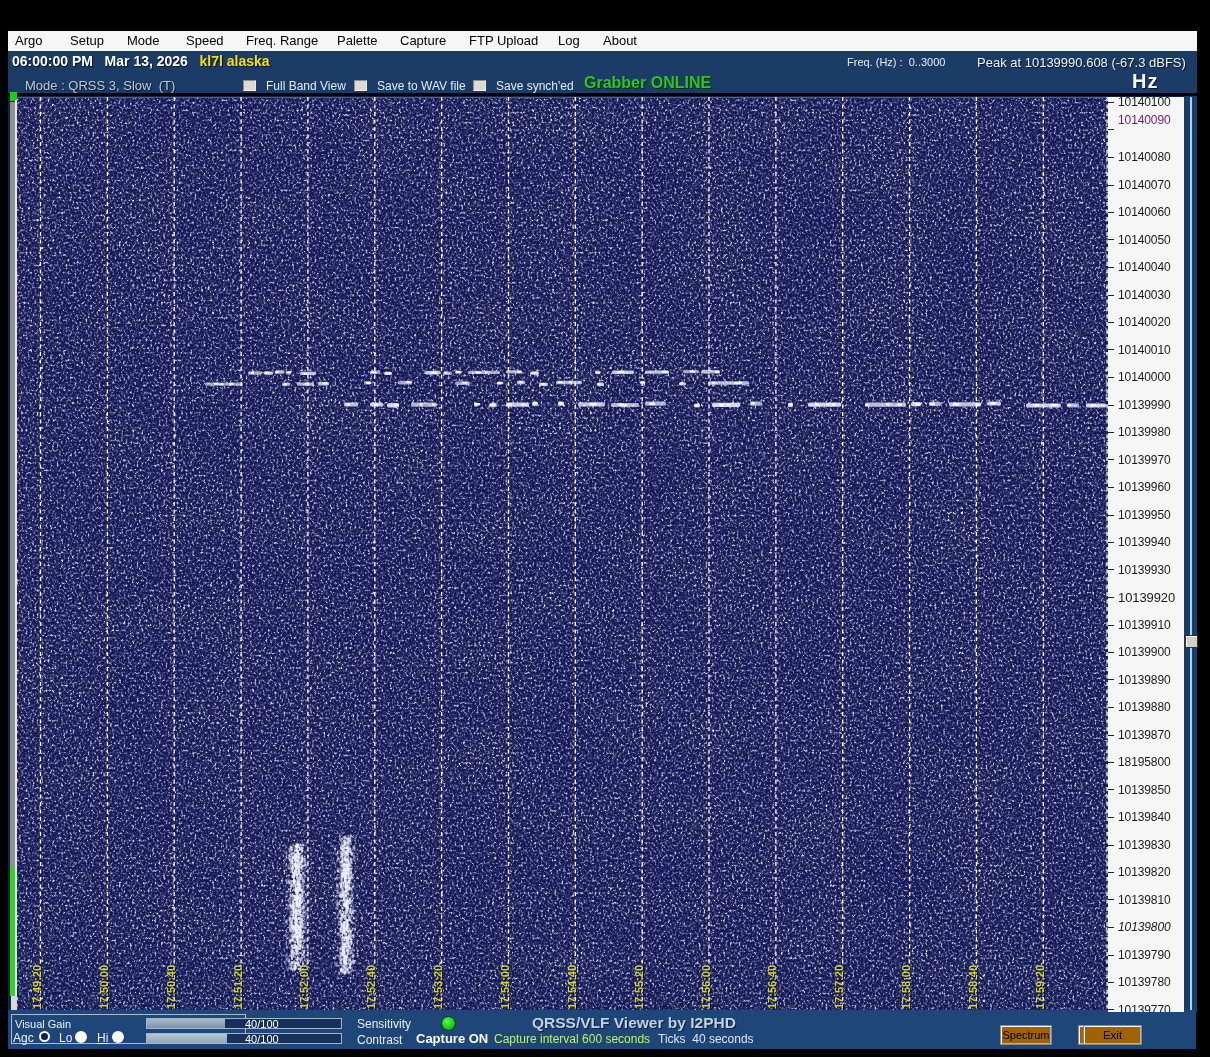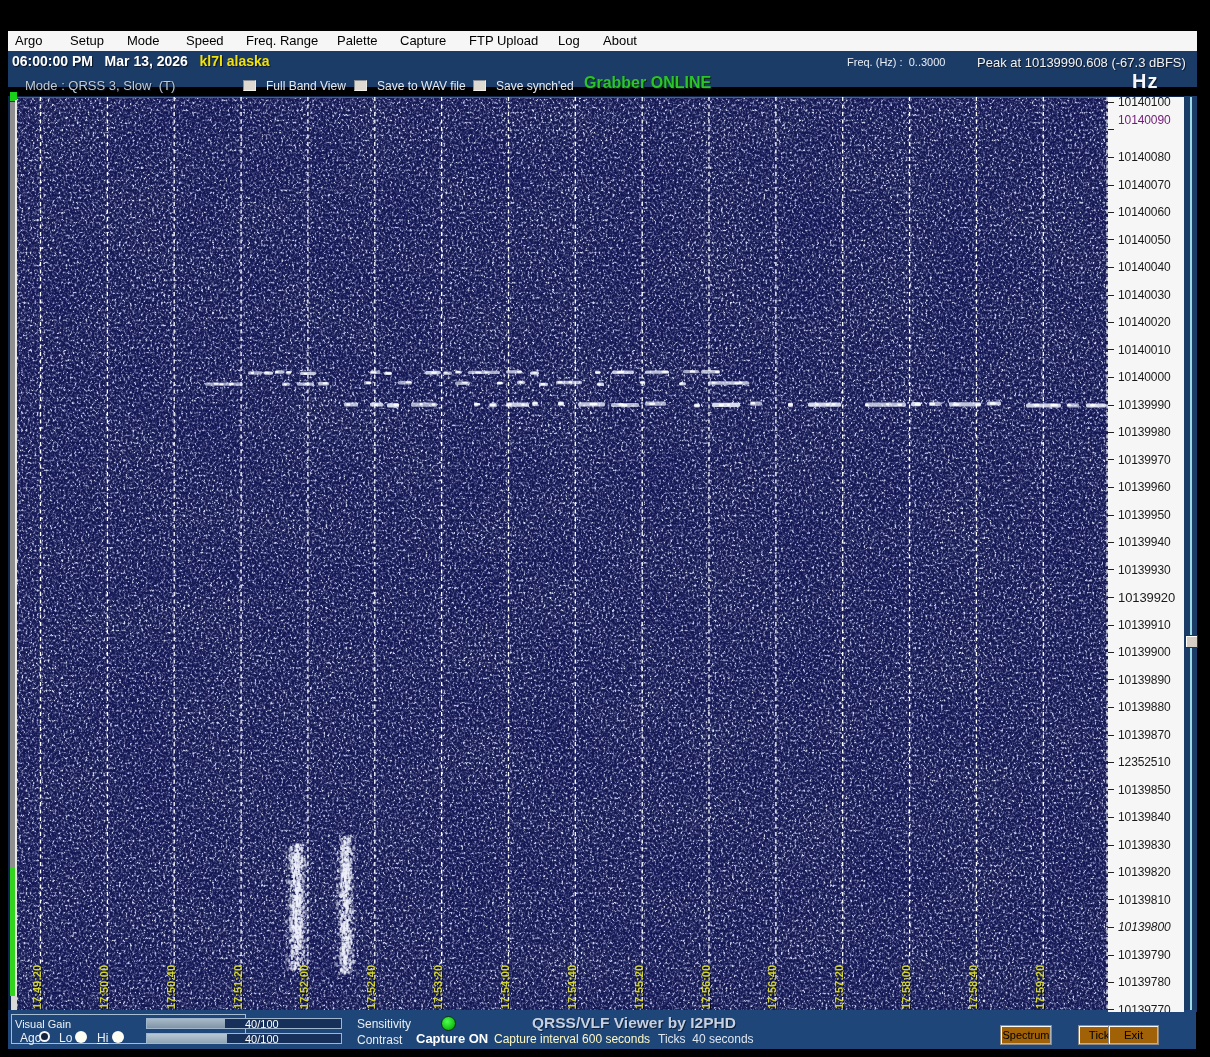--- a/index.html
+++ b/index.html
@@ -1,21 +1,21 @@
 <!DOCTYPE html>
 <html><head>
 <meta charset="utf-8">
 <style>
   html,body{margin:0;padding:0;background:#000;width:1210px;height:1057px;overflow:hidden;}
   *{box-sizing:border-box;}
   body{font-family:"Liberation Sans",sans-serif;position:relative;}
   .abs{position:absolute;}
   #menubar{left:8px;top:31px;width:1189px;height:20px;background:#f6f6f6;color:#000;font-size:13px;}
   .mi{position:absolute;top:2px;}
-  #hdr{left:8px;top:51px;width:1189px;height:36px;background:#1c3c68;}
+  #hdr{left:8px;top:51px;width:1189px;height:42px;background:#1c3c68;}
   .sh{text-shadow:1px 1px 1px #0a1525;}
   #botpanel{left:8px;top:1010px;width:1188px;height:39px;background:#1e4678;}
   .btn{position:absolute;top:15px;height:20px;background:#a16207;border:1px solid #8a8a8a;box-shadow:inset 1px 1px 0 #fcfcfc, inset -1px -1px 0 #b0b0b0;color:#000;font-size:11.5px;text-align:center;line-height:18px;}
   .cb{position:absolute;width:13px;height:11px;background:#dedad1;border-top:1px solid #8a8f96;border-left:1px solid #8a8f96;border-right:1px solid #eceae4;border-bottom:1px solid #f4f2ec;}
 </style>
 </head>
 <body>
 
 <div class="abs" id="menubar">
   <span class="mi" style="left:7px">Argo</span>
@@ -2179,21 +2179,21 @@
 <div style="position:absolute;left:10px;top:520.5px;font-size:12px;letter-spacing:-0.1px;color:#1a1a1a;">10139910</div>
 <div style="position:absolute;left:0px;top:528px;width:6px;height:1px;background:#222;"></div>
 <div style="position:absolute;left:10px;top:548.0px;font-size:12px;letter-spacing:-0.1px;color:#1a1a1a;">10139900</div>
 <div style="position:absolute;left:0px;top:555px;width:6px;height:1px;background:#222;"></div>
 <div style="position:absolute;left:10px;top:575.5px;font-size:12px;letter-spacing:-0.1px;color:#1a1a1a;">10139890</div>
 <div style="position:absolute;left:0px;top:582px;width:6px;height:1px;background:#222;"></div>
 <div style="position:absolute;left:10px;top:603.0px;font-size:12px;letter-spacing:-0.1px;color:#1a1a1a;">10139880</div>
 <div style="position:absolute;left:0px;top:610px;width:6px;height:1px;background:#222;"></div>
 <div style="position:absolute;left:10px;top:630.5px;font-size:12px;letter-spacing:-0.1px;color:#1a1a1a;">10139870</div>
 <div style="position:absolute;left:0px;top:638px;width:6px;height:1px;background:#222;"></div>
-<div style="position:absolute;left:10px;top:658.0px;font-size:12px;letter-spacing:-0.1px;color:#1a1a1a;">12352510</div>
+<div style="position:absolute;left:10px;top:658.0px;font-size:12px;letter-spacing:-0.1px;color:#1a1a1a;">18195800</div>
 <div style="position:absolute;left:0px;top:665px;width:6px;height:1px;background:#222;"></div>
 <div style="position:absolute;left:10px;top:685.5px;font-size:12px;letter-spacing:-0.1px;color:#1a1a1a;">10139850</div>
 <div style="position:absolute;left:0px;top:692px;width:6px;height:1px;background:#222;"></div>
 <div style="position:absolute;left:10px;top:713.0px;font-size:12px;letter-spacing:-0.1px;color:#1a1a1a;">10139840</div>
 <div style="position:absolute;left:0px;top:720px;width:6px;height:1px;background:#222;"></div>
 <div style="position:absolute;left:10px;top:740.5px;font-size:12px;letter-spacing:-0.1px;color:#1a1a1a;">10139830</div>
 <div style="position:absolute;left:0px;top:748px;width:6px;height:1px;background:#222;"></div>
 <div style="position:absolute;left:10px;top:768.0px;font-size:12px;letter-spacing:-0.1px;color:#1a1a1a;">10139820</div>
 <div style="position:absolute;left:0px;top:775px;width:6px;height:1px;background:#222;"></div>
 <div style="position:absolute;left:10px;top:795.5px;font-size:12px;letter-spacing:-0.1px;color:#1a1a1a;">10139810</div>
@@ -2208,40 +2208,40 @@
 <div style="position:absolute;left:0px;top:912px;width:6px;height:1px;background:#222;"></div>
 </div>
 
 <div class="abs" style="left:1184px;top:96px;width:13px;height:916px;background:#1c3c68;"></div>
 <div class="abs" style="left:1190px;top:97px;width:2px;height:915px;background:#9adbe4;"></div>
 <div class="abs" style="left:1185px;top:635px;width:13px;height:13px;background:#d6cdc4;border:1px solid #303030;box-shadow:inset 1px 1px 0 #fff;"></div>
 
 <div class="abs" id="botpanel">
   <div class="abs" style="left:3px;top:4px;width:235px;height:30px;border:1px solid #a6bdd2;"></div>
   <span class="abs" style="left:7px;top:8px;font-size:11px;color:#edf2f8;">Visual Gain</span>
-  <span class="abs" style="left:5px;top:21px;font-size:12px;color:#edf2f8;padding-left:7px;">Agc</span>
+  <span class="abs" style="left:5px;top:21px;font-size:12px;color:#edf2f8;">Agc</span>
   <div class="abs" style="left:31px;top:21px;width:11px;height:11px;border-radius:50%;background:#13233f;border:2px solid #f4f4f4;"></div>
   <span class="abs" style="left:51px;top:21px;font-size:12px;color:#edf2f8;">Lo</span>
   <div class="abs" style="left:67px;top:21px;width:12px;height:12px;border-radius:50%;background:#fdfdf4;"></div>
   <span class="abs" style="left:89px;top:21px;font-size:12px;color:#edf2f8;text-decoration:underline;">Hi</span>
   <div class="abs" style="left:104px;top:21px;width:12px;height:12px;border-radius:50%;background:#fdfdf4;"></div>
 
   <div class="abs" style="left:138px;top:8px;width:196px;height:11px;background:#16305a;border:1px solid #9fb6cc;">
     <div style="position:absolute;left:0;top:0;width:78px;height:9px;background:linear-gradient(#a8bac8,#7e94a8);"></div>
     <span style="position:absolute;left:98px;top:-1px;font-size:11px;color:#fff;">40/100</span>
   </div>
   <div class="abs" style="left:138px;top:23px;width:196px;height:11px;background:#16305a;border:1px solid #9fb6cc;">
     <div style="position:absolute;left:0;top:0;width:80px;height:9px;background:linear-gradient(#b8c8d4,#8ea4b6);"></div>
     <span style="position:absolute;left:98px;top:-1px;font-size:11px;color:#fff;">40/100</span>
   </div>
   <span class="abs" style="left:349px;top:7px;font-size:12px;color:#e8eef4;">Sensitivity</span>
   <span class="abs" style="left:349px;top:23px;font-size:12px;color:#e8eef4;">Contrast</span>
   <div class="abs" style="left:433px;top:6px;width:15px;height:15px;border-radius:50%;background:radial-gradient(circle at 40% 35%,#50ff50,#18c818 60%,#0a7a0a);border:1px solid #0a3a0a;"></div>
   <span class="abs" style="left:408px;top:21px;font-size:13px;font-weight:bold;color:#fff;">Capture ON</span>
-  <span class="abs" style="left:486px;top:22px;font-size:12px;color:#fef9c3;">Capture interval 600 seconds</span>
+  <span class="abs" style="left:486px;top:22px;font-size:12px;color:#bef264;">Capture interval 600 seconds</span>
   <span class="abs" style="left:524px;top:4px;font-size:15.5px;font-weight:bold;color:#c6d0e0;text-shadow:1px 1px 0 #0c1e38;">QRSS/VLF Viewer by I2PHD</span>
   <span class="abs" style="left:650px;top:22px;font-size:12px;color:#dfe6ee;">Ticks&nbsp; 40 seconds</span>
   <span class="abs" style="left:761px;top:22px;font-size:12px;color:#fde047;margin-top:17px;">FFT bin size = 366.21 mHz</span>
   <span class="btn" style="left:992px;width:52px;font-size:11px;">Spectrum</span>
   <span class="btn" style="left:1070px;width:48px;">Ticks</span>
-  <span class="btn" style="left:1100px;width:51px;">Exit</span>
+  <span class="btn" style="left:1075px;width:59px;">Exit</span>
 </div>
 <div class="abs" style="left:0px;top:1049px;width:1210px;height:8px;background:#000;"></div>
 
 </body></html>

